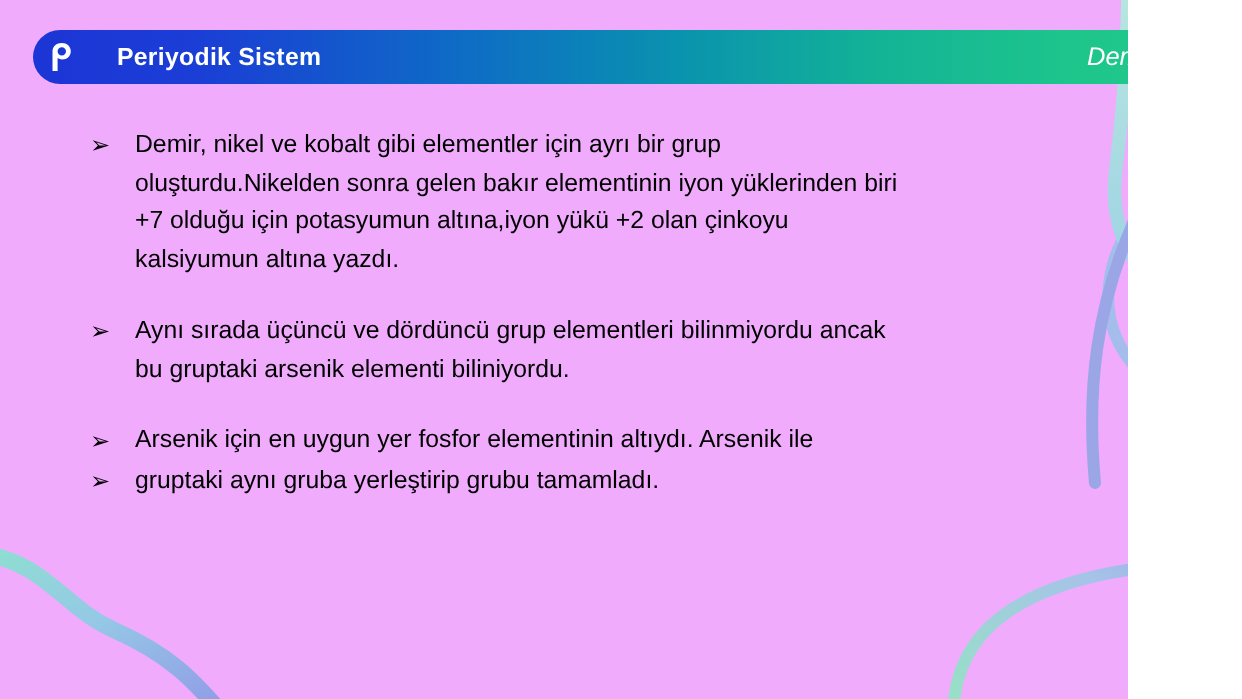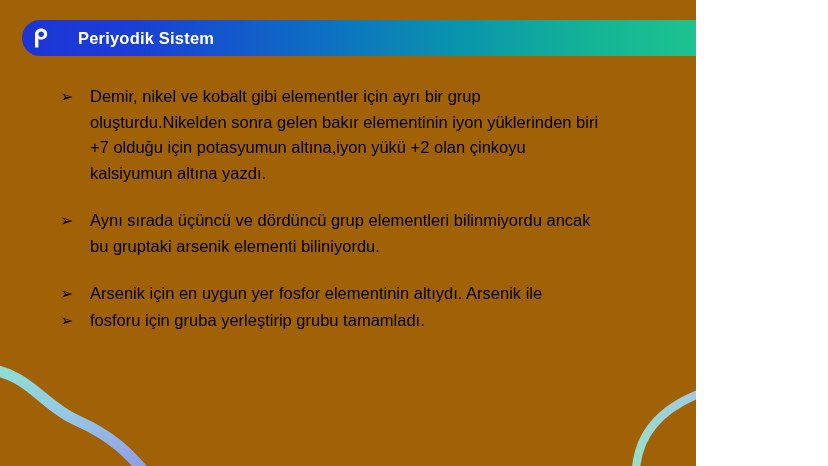--- a/index.html
+++ b/index.html
@@ -2,23 +2,23 @@
 <html><head>
 <meta charset="utf-8">
 <style>
   html, body {
     margin: 0;
     padding: 0;
     background: #ffffff;
   }
   #slide {
     position: relative;
-    width: 696px;
+    width: 752px;
     height: 466px;
-    background: #a16207;
+    background: #f0abfc;
     overflow: hidden;
     font-family: "Liberation Sans", sans-serif;
   }
 
   
   #decor {
     position: absolute;
     left: 0; top: 0;
     width: 828px; height: 466px;
     pointer-events: none;
@@ -188,18 +188,18 @@
       </div>
     </div>
 
     <div class="bullet-group tight">
       <div class="bullet-row">
         <span class="bullet-marker">➢</span>
         <span class="bullet-text">Arsenik için en uygun yer fosfor elementinin altıydı. Arsenik ile</span>
       </div>
       <div class="bullet-row">
         <span class="bullet-marker">➢</span>
-        <span class="bullet-text">fosforu için gruba yerleştirip grubu tamamladı.</span>
+        <span class="bullet-text">gruptaki aynı gruba yerleştirip grubu tamamladı.</span>
       </div>
     </div>
 
   </div>
 </div>
 
 </body></html>

